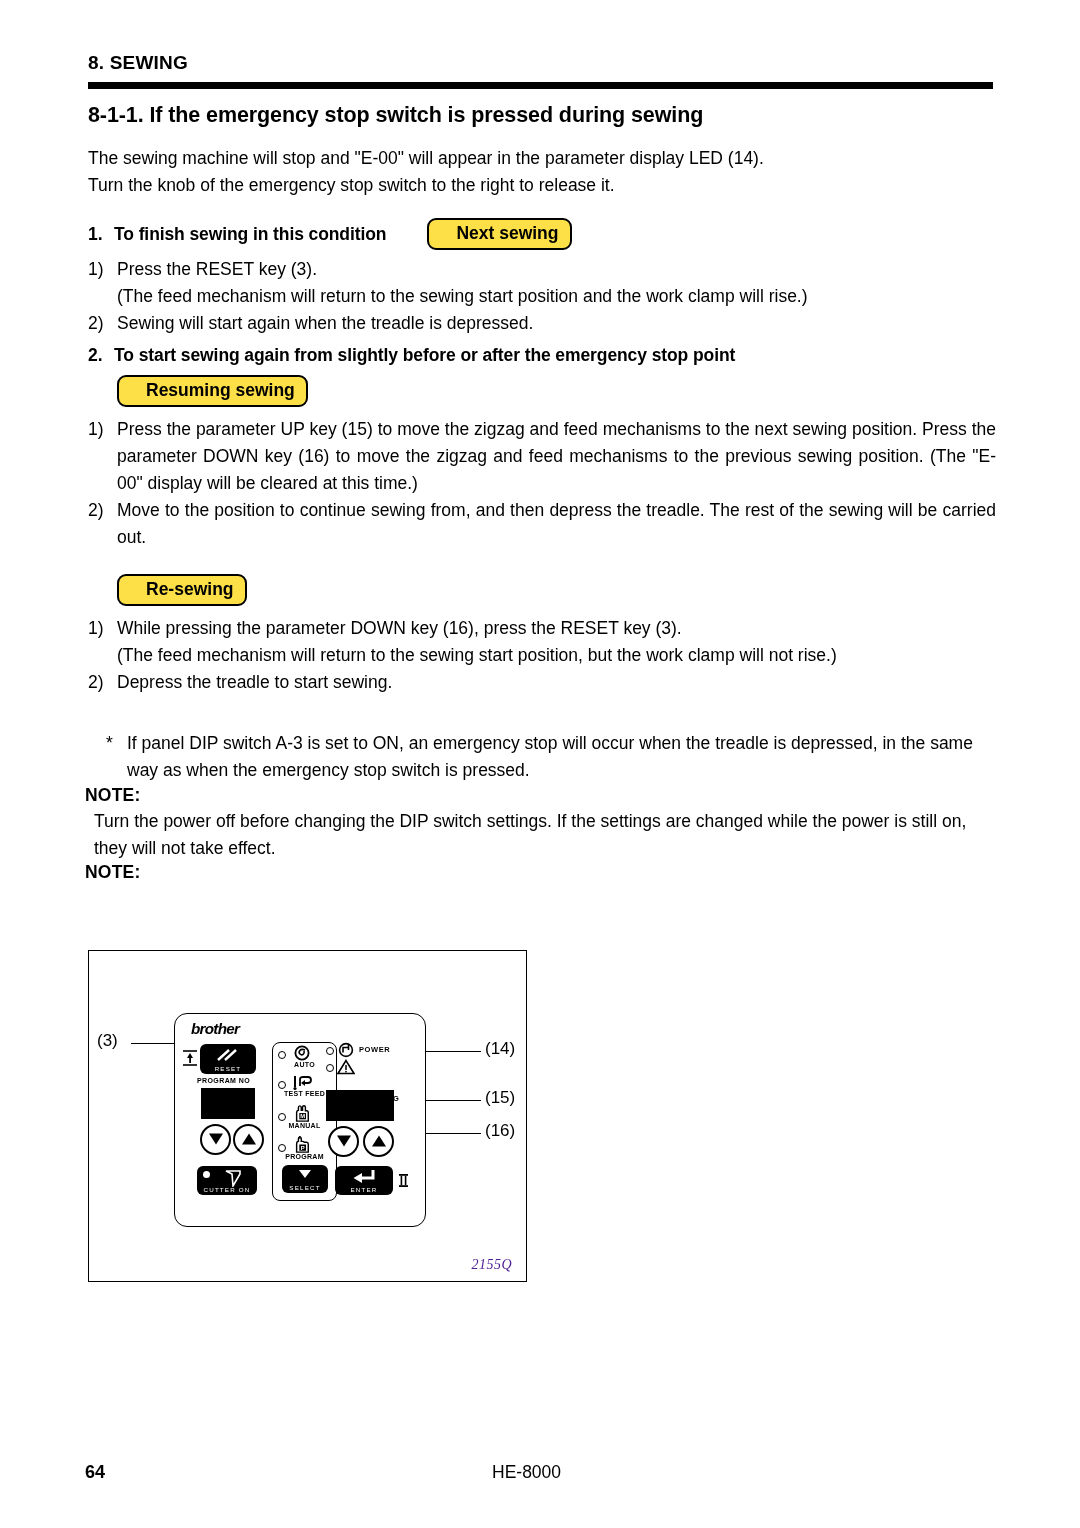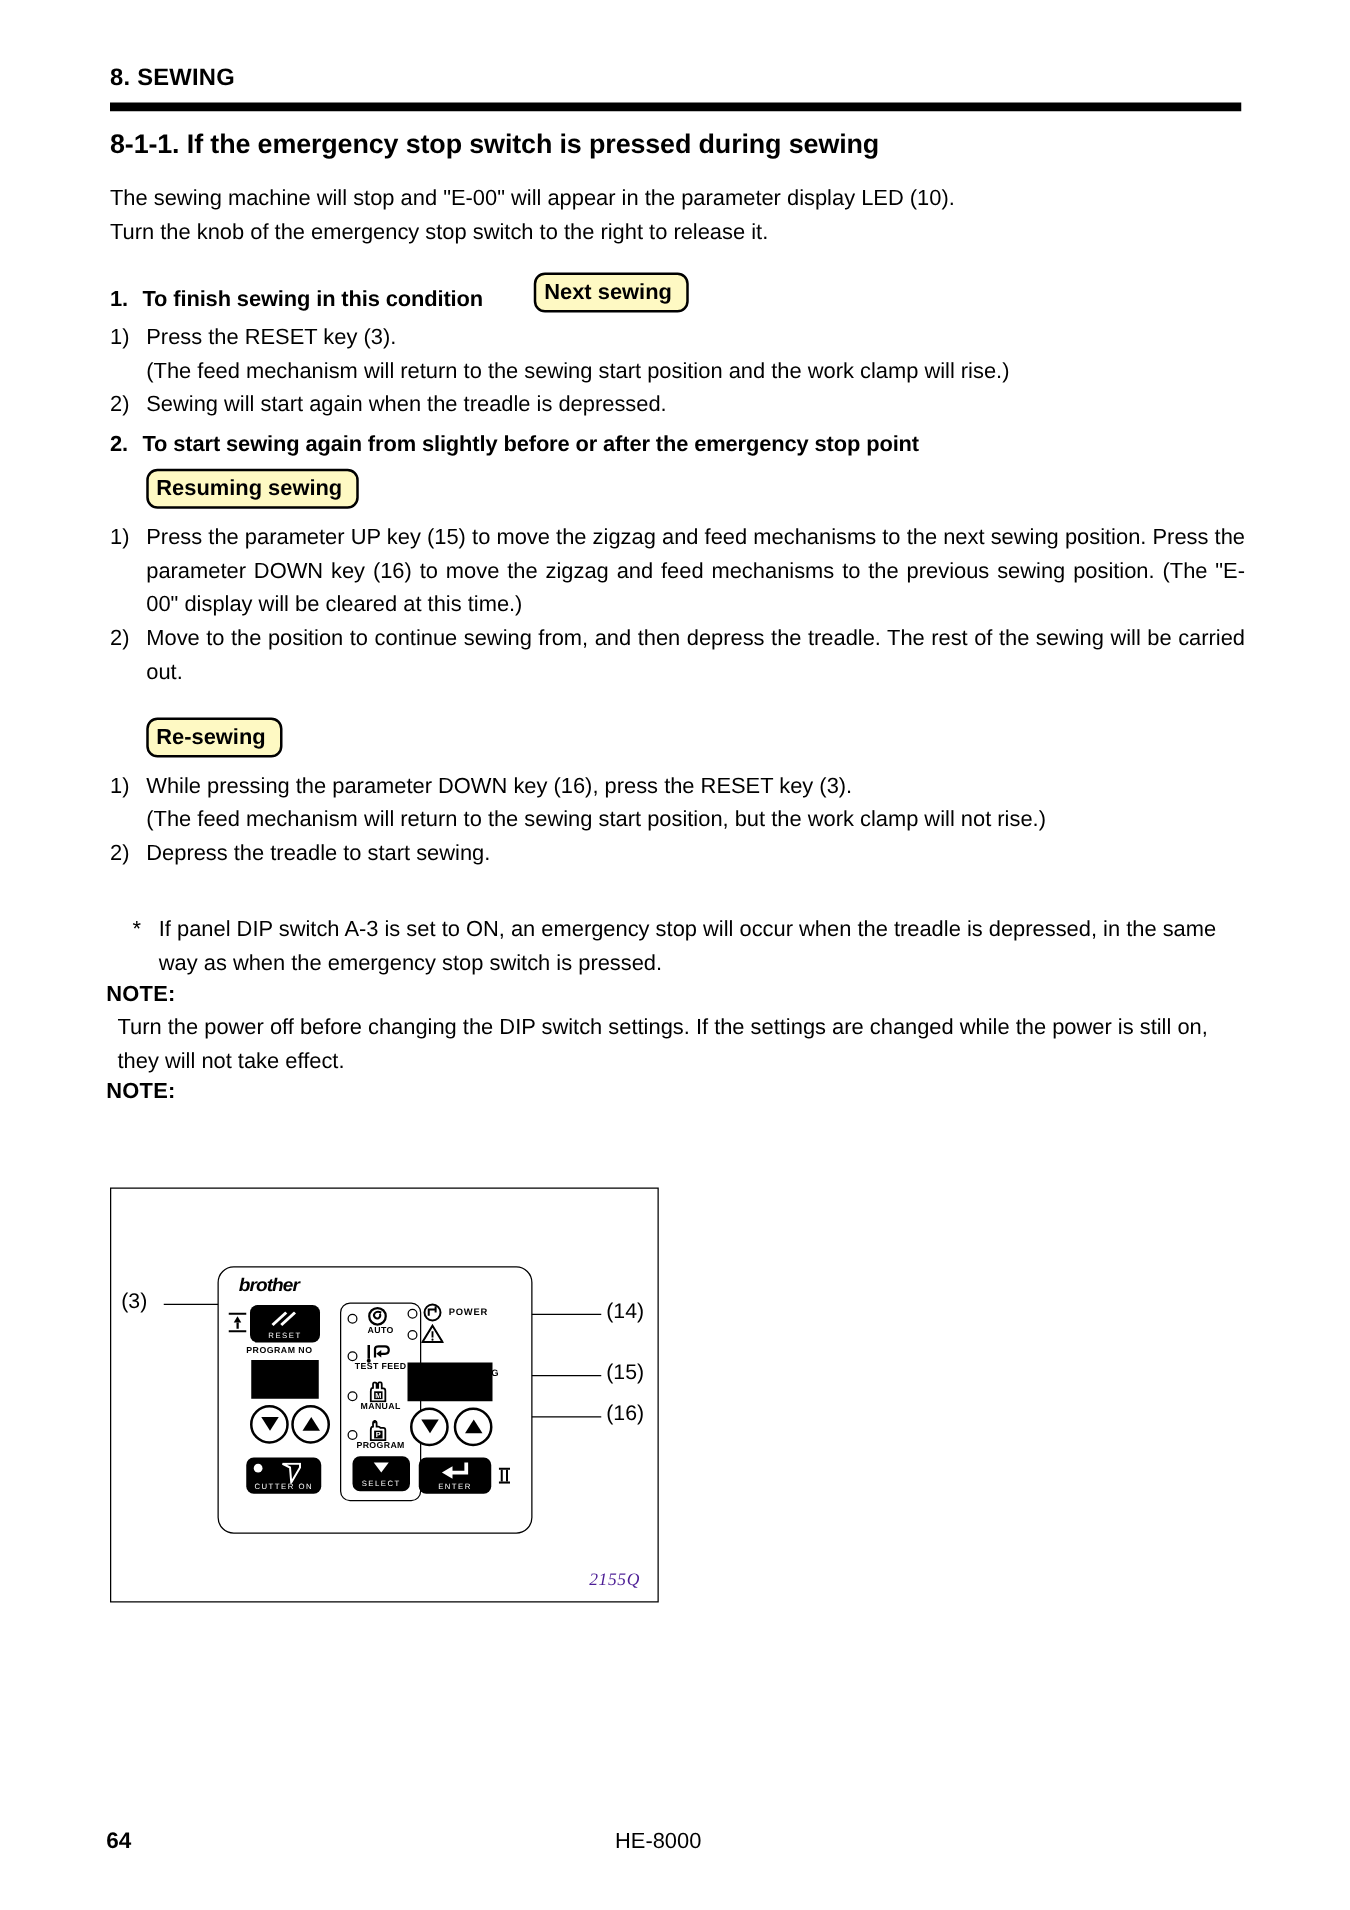--- a/index.html
+++ b/index.html
@@ -68,25 +68,25 @@
     letter-spacing: -0.1px;
     white-space: nowrap;
   }
   .numhead .n { display: inline-block; width: 26px; }
 
   
   .boxlabel {
     display: inline-block;
     border: 2.2px solid #000;
     border-radius: 9px;
-    padding: 3px 11px 4px 6px;
+    padding: 3px 11px 4px 27px;
     font-size: 17.5px;
     font-weight: bold;
     line-height: 21px;
-    background: #fef9c3;
+    background: #fde047;
     vertical-align: middle;
   }
 
   .olist { font-size: 17.5px; line-height: 27px; }
   .oli {
     display: flex;
     align-items: flex-start;
   }
   .oli > .mark {
     flex: 0 0 auto;
@@ -326,26 +326,26 @@
 </head>
 <body>
 
 <div class="page">
 
   <div class="chapter-head">8. SEWING</div>
   <div class="head-rule"></div>
   <div class="section-title">8-1-1. If the emergency stop switch is pressed during sewing</div>
 
   <div class="intro">
-    <div>The sewing machine will stop and "E-00" will appear in the parameter display LED (10).</div>
+    <div>The sewing machine will stop and "E-00" will appear in the parameter display LED (14).</div>
     <div>Turn the knob of the emergency stop switch to the right to release it.</div>
   </div>
 
   <div class="blk" style="left:88px; top:218px; width:910px;">
-    <div style="display:flex; align-items:flex-end; height:32px;">
+    <div style="display:flex; align-items:center; height:32px;">
       <div class="numhead">
         <span class="n">1.</span><span>To finish sewing in this condition</span>
       </div>
       <div style="width:41px;"></div>
       <div class="boxlabel">Next sewing</div>
     </div>
     <div class="olist" style="margin-top:6px;">
       <div class="oli">
         <div class="mark">1)</div>
         <div class="txt">Press the RESET key (3).</div>

